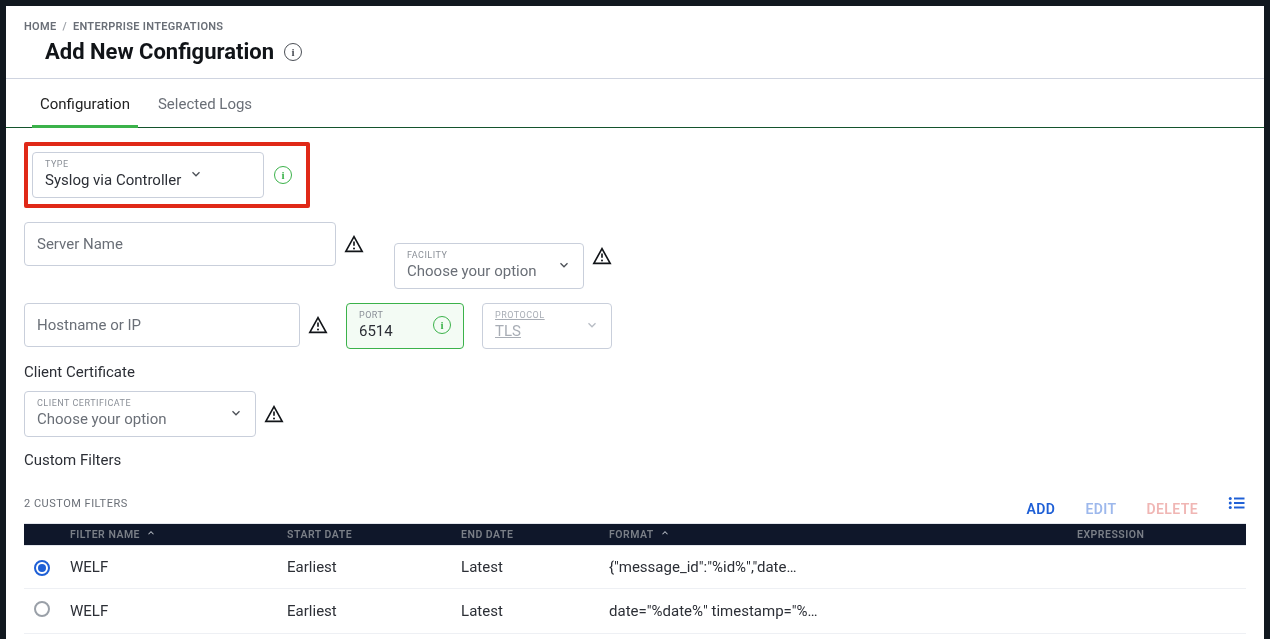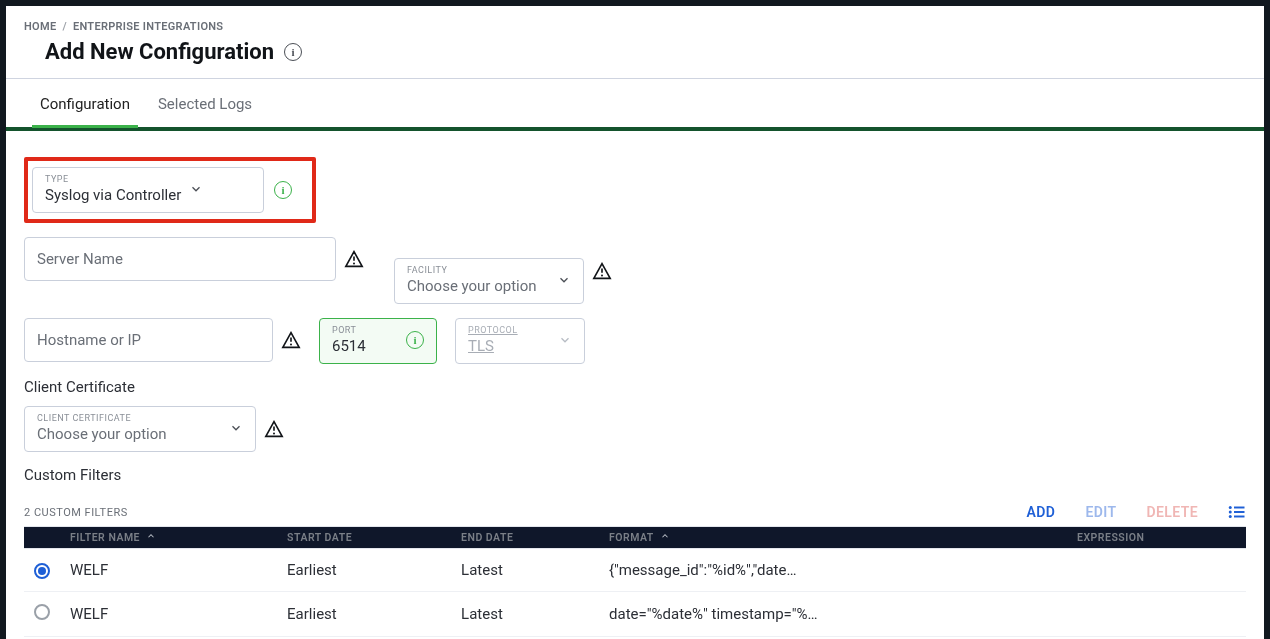--- a/index.html
+++ b/index.html
@@ -61,23 +61,23 @@
     font-family: Georgia, serif;
   }
   .warn-icon {
     width: 20px; height: 18px;
     display: inline-flex;
     align-items: center; justify-content: center;
   }
   .warn-icon svg { width: 20px; height: 18px; }
   .tabs-bar {
     border-top: 1px solid #cfd4e0;
-    border-bottom: 4px solid #14532d;
+    border-bottom: 1px solid #14532d;
     background:#ffffff;
-    margin: 12px -18px;
+    margin: 0 -18px;
     padding: 0 18px;
   }
   .tabs {
     display: flex;
     gap: 24px;
     padding: 0 14px;
   }
   .tab {
     padding: 16px 2px 14px 2px;
     font-size: 15px;
@@ -126,21 +126,21 @@
   .field.disabled { color: #a8adb5; }
   .field.disabled .field-label,
   .field.disabled .field-value { color: #a8adb5; text-decoration: underline; }
   .chevron {
     width: 14px; height: 14px; display: inline-flex; align-items: center; justify-content: center;
   }
   .chevron svg { width: 14px; height: 14px; }
   .field.port { border-color: #3bb24a; background: #f3fbf4; }
   .highlight-box {
     border: 4px solid #e02918;
-    padding: 6px 20px 6px 4px;
+    padding: 6px 14px 6px 4px;
     border-radius: 2px;
     display: inline-flex;
     align-items: center;
     gap: 8px;
     margin-bottom: 14px;
   }
   .type-field {
     border: 1px solid #c9cfdb;
     border-radius: 4px;
     padding: 6px 12px 8px 12px;
@@ -170,20 +170,21 @@
     letter-spacing: 0.5px;
     color: #6a6f77;
     text-transform: uppercase;
   }
   .filters-actions { display: flex; gap: 30px; align-items: center; }
   .action-link {
     font-size: 14px;
     font-weight: 600;
     letter-spacing: 0.4px;
     cursor: pointer;
+    margin-top: 12px;
   }
   .action-add { color: #1e5fd6; }
   .action-edit { color: #9db8ec; }
   .action-delete { color: #f0b6b4; }
   .list-icon { color: #1e5fd6; display:inline-flex; }
   .list-icon svg { width: 18px; height: 14px; }
 
   table.filters {
     width: 100%;
     border-collapse: collapse;
@@ -296,21 +297,21 @@
               <line x1="12" y1="8" x2="12" y2="13" stroke="#111418" stroke-width="2"></line>
               <circle cx="12" cy="16.5" r="1.2" fill="#111418"></circle>
             </svg>
         </span>
       </div>
     </div>
 
     
     <div class="row" style="gap:18px;">
       <div style="display:flex; align-items:center; gap:8px;">
-        <div class="field no-label placeholder" style="width:249px">
+        <div class="field no-label placeholder" style="width:276px">
           <div class="field-inner">
             <div class="field-value">Hostname or IP</div>
           </div>
         </div>
         <span class="warn-icon">
           <svg viewBox="0 0 24 22">
               <path d="M12 2 L22 20 H2 Z" fill="none" stroke="#111418" stroke-width="2"></path>
               <line x1="12" y1="8" x2="12" y2="13" stroke="#111418" stroke-width="2"></line>
               <circle cx="12" cy="16.5" r="1.2" fill="#111418"></circle>
             </svg>

